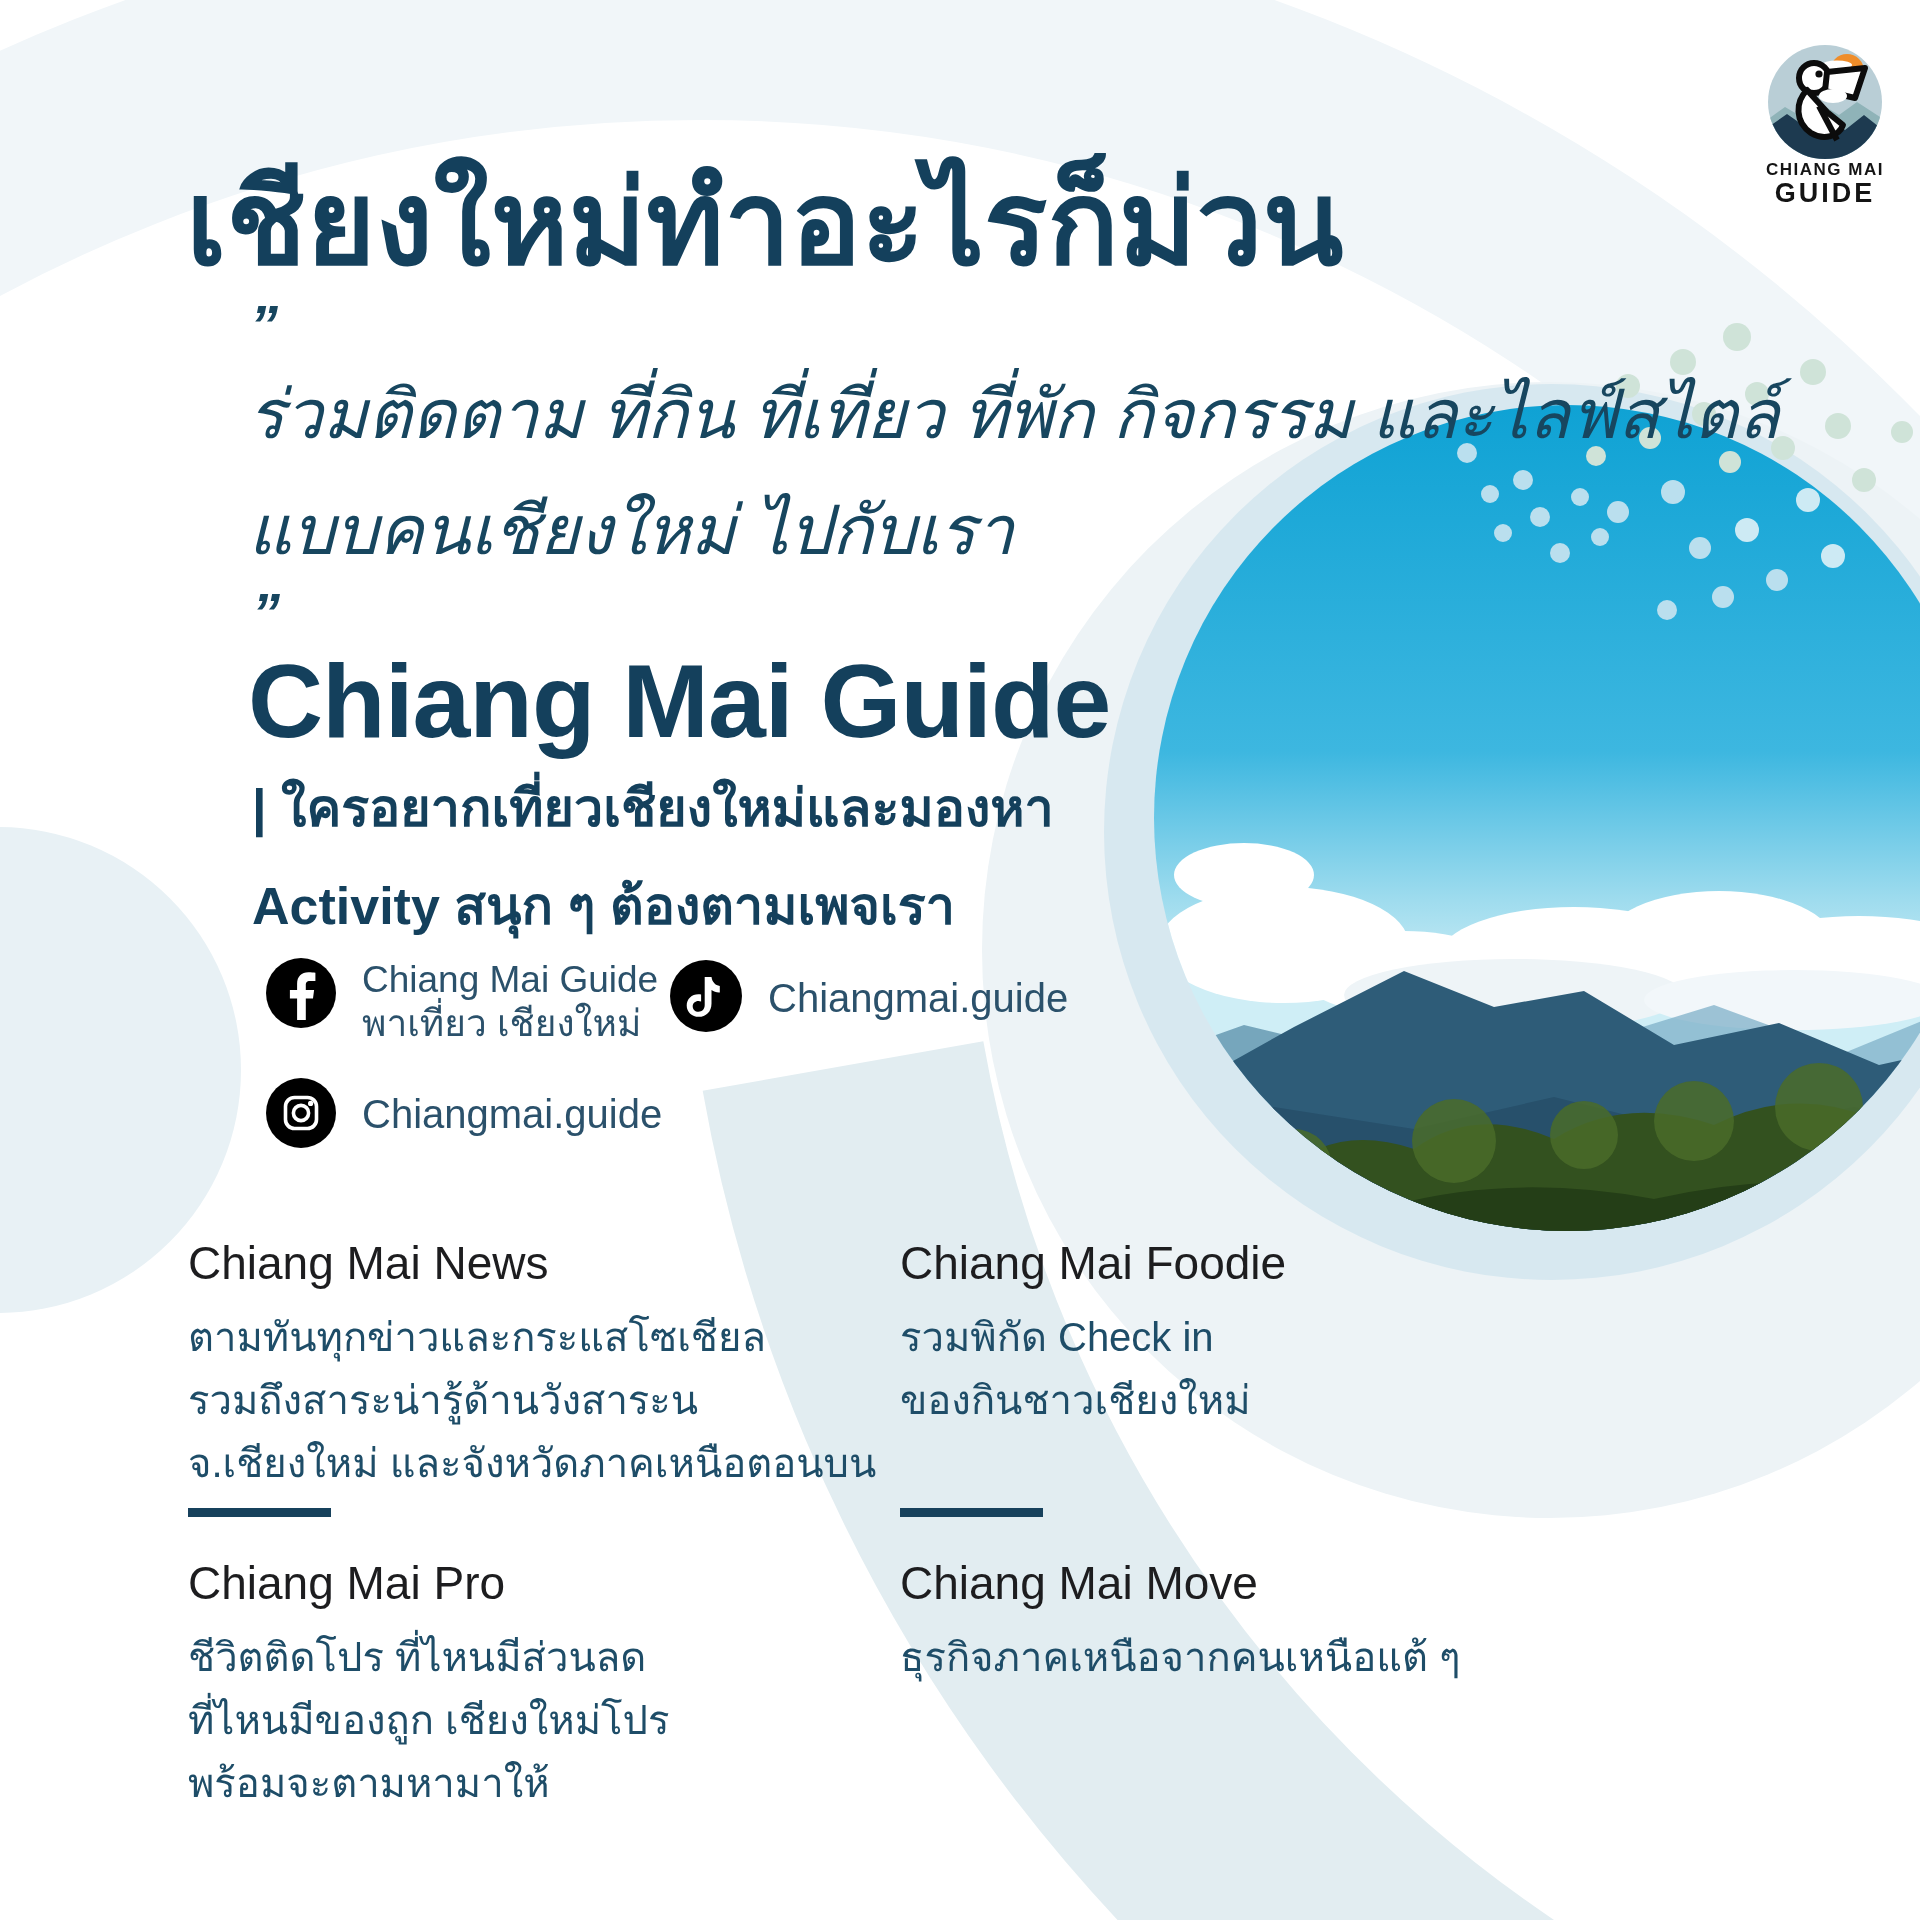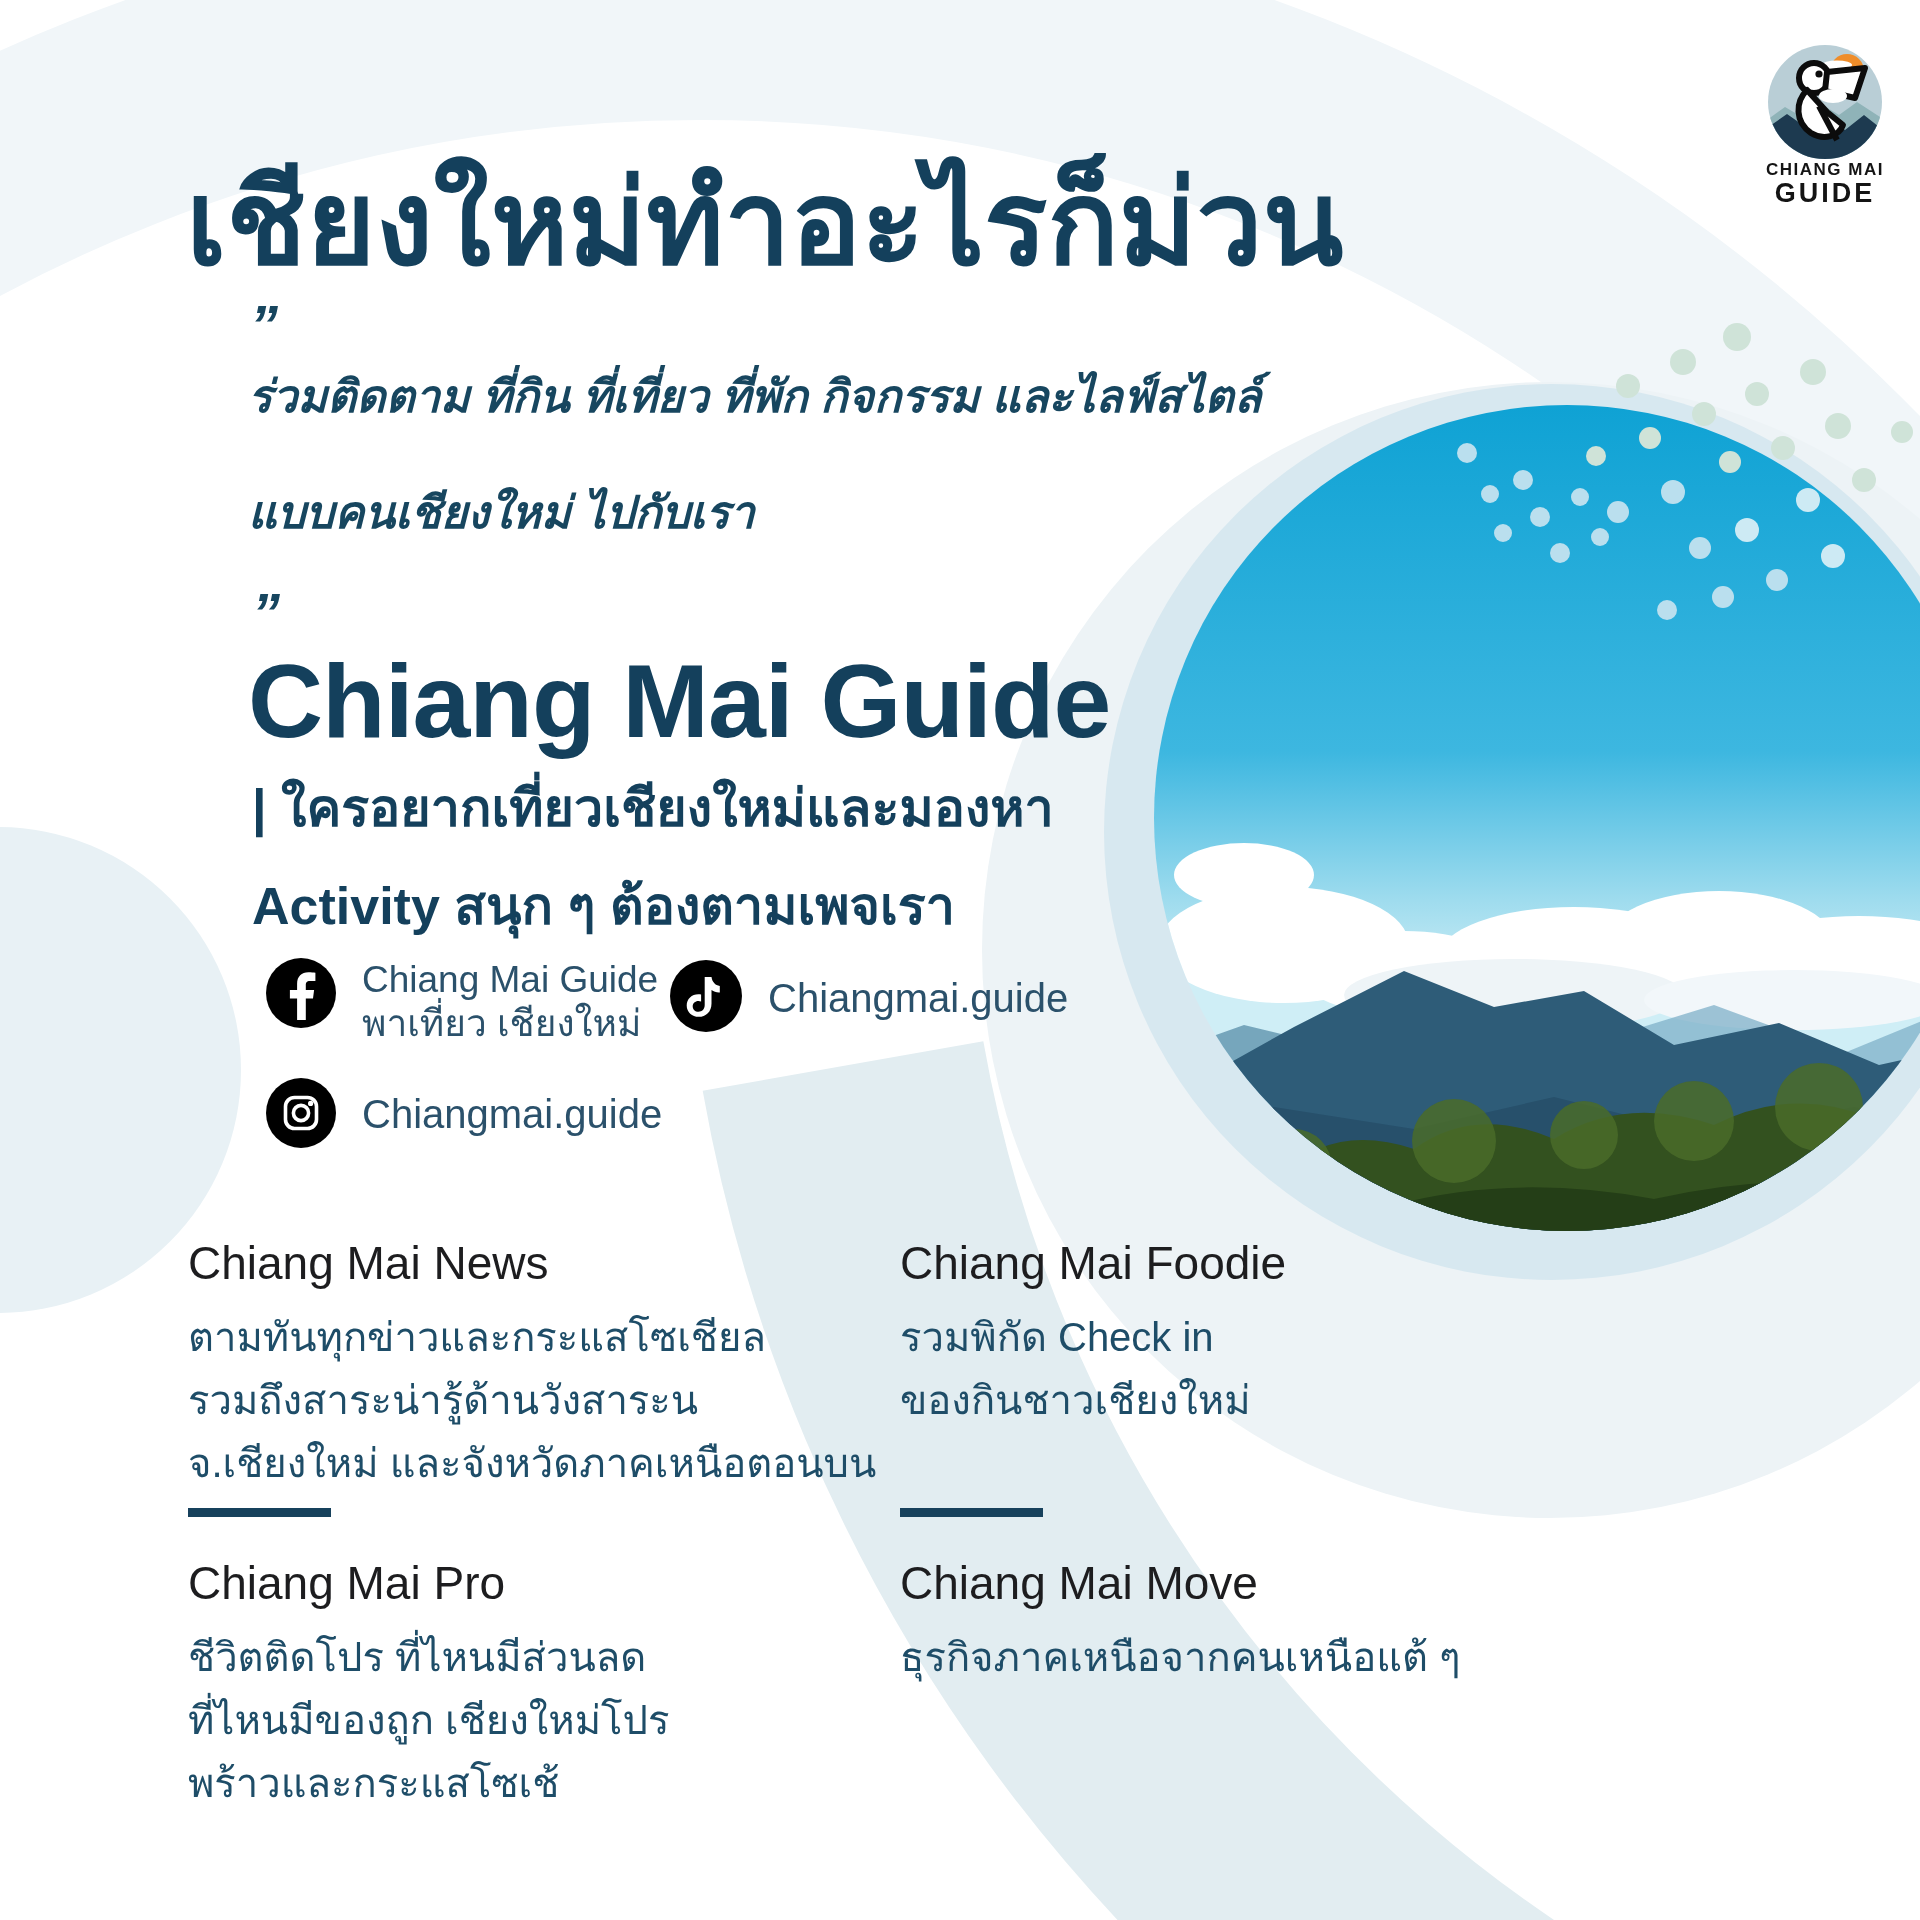--- a/index.html
+++ b/index.html
@@ -10,21 +10,21 @@
     color:#14405c;
   }
   .abs{position:absolute;}
   .layer{position:absolute;left:0;top:0;width:1920px;height:1920px;pointer-events:none;}
 
   
   .headline{
     font-size:118px;font-weight:800;letter-spacing:0px;color:#14405c;white-space:nowrap;
   }
   .quote-mark{font-size:56px;font-weight:800;font-style:italic;color:#17465f;}
-  .quote-line{font-size:45px;font-weight:700;font-style:italic;color:#17465f;white-space:nowrap;}
+  .quote-line{font-size:68px;font-weight:400;font-style:italic;color:#17465f;white-space:nowrap;}
   .brand-title{font-size:104px;font-weight:800;color:#14405c;white-space:nowrap;letter-spacing:-1px;}
   .brand-sub{font-size:52px;font-weight:700;color:#14405c;white-space:nowrap;}
   .social-label{font-size:37px;font-weight:500;color:#2b516b;line-height:44px;white-space:nowrap;}
   .section{width:700px;}
   .section h3{margin:0 0 16px 0;font-size:46px;font-weight:400;color:#1d1d1f;white-space:nowrap;}
   .section p{margin:0;font-size:40px;line-height:63px;color:#1e4d68;white-space:nowrap;}
   .divider{width:143px;height:9px;background:#17415c;}
 
   
   .logo{width:170px;text-align:center;}
@@ -210,19 +210,19 @@
   <p>ของกินชาวเชียงใหม่</p>
 </div>
 
 <div class="abs divider" style="left:188px;top:1508px;"></div>
 <div class="abs divider" style="left:900px;top:1508px;"></div>
 
 <div class="abs section" style="left:188px;top:1556px;">
   <h3>Chiang Mai Pro</h3>
   <p>ชีวิตติดโปร ที่ไหนมีส่วนลด</p>
   <p>ที่ไหนมีของถูก เชียงใหม่โปร</p>
-  <p>พร้าวและกระแสโซเช้</p>
+  <p>พร้อมจะตามหามาให้</p>
 </div>
 
 <div class="abs section" style="left:900px;top:1556px;">
   <h3>Chiang Mai Move</h3>
   <p>ธุรกิจภาคเหนือจากคนเหนือแต้ ๆ</p>
 </div>
 
 </body></html>

